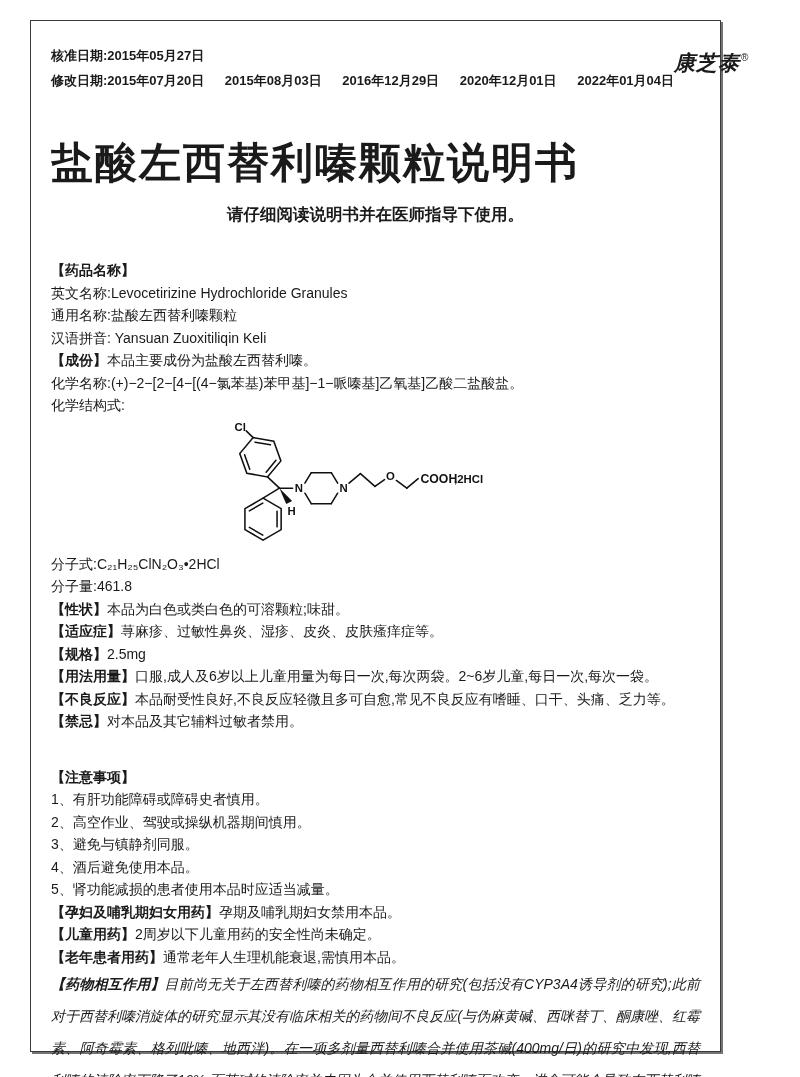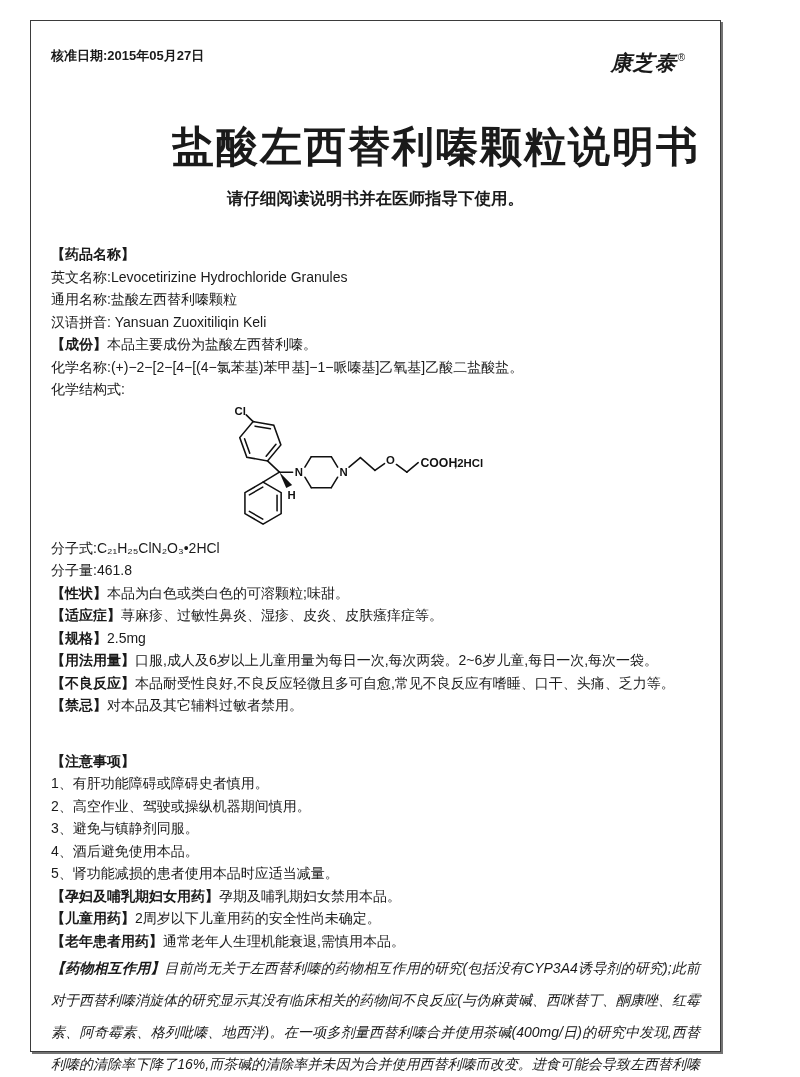--- a/index.html
+++ b/index.html
@@ -22,40 +22,47 @@
   }
   
   .hdr { display: flex; justify-content: space-between; align-items: flex-start; }
   .hdr-dates { font-size: 13px; font-weight: 600; line-height: 25px; white-space: nowrap; }
   .rev-row span { display: inline-block; }
   .rev-row span + span { margin-left: 17px; }
   .rev-row span:nth-child(2) { margin-left: 0; }
   .brand { font-size: 21px; font-weight: 900; font-style: italic; letter-spacing: 1px; margin-right: 14px; margin-top: 6px; white-space: nowrap; }
   .brand sup { font-size: 10px; font-style: normal; font-weight: 400; vertical-align: 9px; margin-left: 1px; }
   
-  .title { text-align: right; font-size: 42px; font-weight: 900; letter-spacing: 2px; margin-top: 46px; line-height: 48px; }
+  .title { text-align: left; font-size: 42px; font-weight: 900; letter-spacing: 2px; margin-top: 46px; line-height: 48px; }
   .subtitle { text-align: center; font-size: 16.5px; font-weight: 700; margin-top: 17px; }
   
   .doc { margin-top: 29px; font-size: 14px; line-height: 22.5px; }
   .line { white-space: nowrap; }
   .lbl { font-weight: 700; margin-top: 33px; }
   .para { text-align: justify; line-height: 32px; font-style: italic; }
   
   .structure-wrap { height: 134px; margin: 2px 0 0 172px; }
   .structure-wrap svg { display: block; }
   svg text { font-family: "Liberation Sans", "DejaVu Sans", sans-serif; }
 </style>
 </head>
 <body>
 
 <div class="sheet">
 
   <div class="hdr">
     <div class="hdr-dates">
       <div>核准日期:2015年05月27日</div>
+      <div class="rev-row">
+        <span>修改日期:</span><span>2015年07月20日</span>
+        <span>2015年08月03日</span>
+        <span>2016年12月29日</span>
+        <span>2020年12月01日</span>
+        <span>2022年01月04日</span>
+      </div>
     </div>
     <div class="brand"><span>康芝泰</span><sup>®</sup></div>
   </div>
 
   <div class="title">盐酸左西替利嗪颗粒说明书</div>
   <div class="subtitle">请仔细阅读说明书并在医师指导下使用。</div>
 
   <div class="doc">
     <div class="line lbl">【药品名称】</div>
     <div class="line">英文名称:Levocetirizine Hydrochloride Granules</div>

